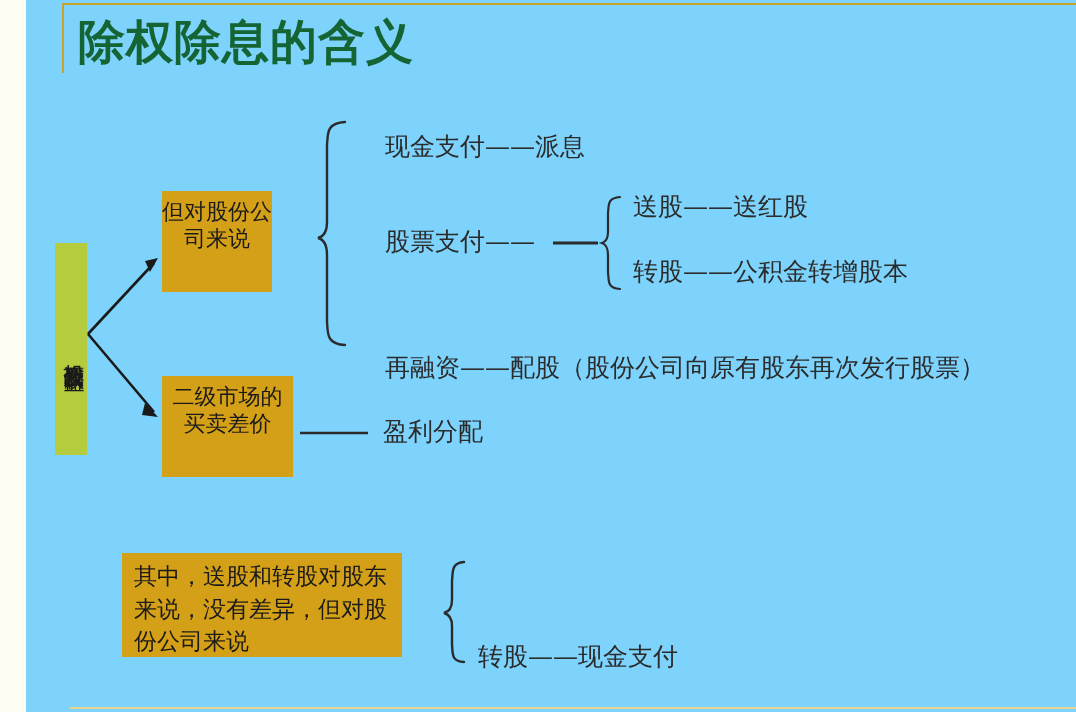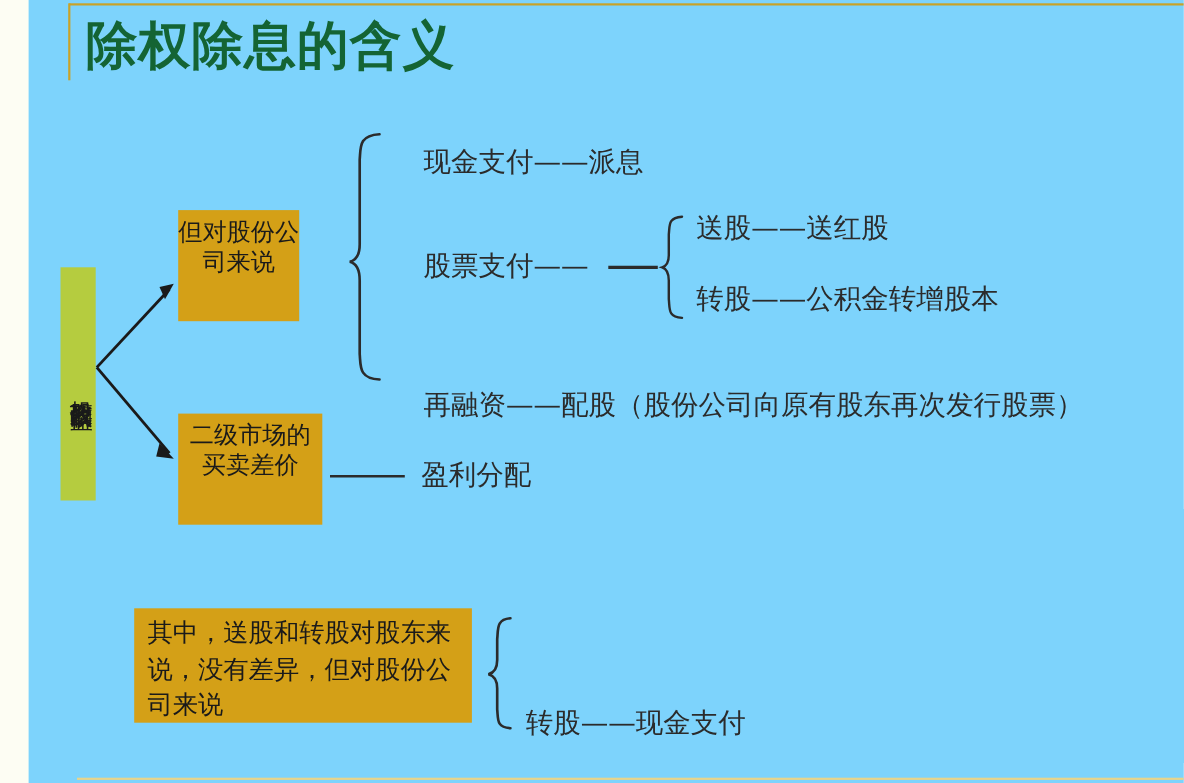--- a/index.html
+++ b/index.html
@@ -84,21 +84,21 @@
     left: 162px; top: 191px;
     width: 110px; height: 101px;
   }
   .box-secondary {
     left: 162px; top: 376px;
     width: 131px; height: 101px;
   }
   .box-note {
     position: absolute;
     left: 122px; top: 553px;
-    width: 307px; height: 104px;
+    width: 280px; height: 104px;
     background: #d4a017;
     font-size: 23px;
     line-height: 1.42;
     color: #1a1a1a;
     padding: 7px 10px 0 12px;
     box-sizing: border-box;
     text-align: left;
   }
   
   .node {

